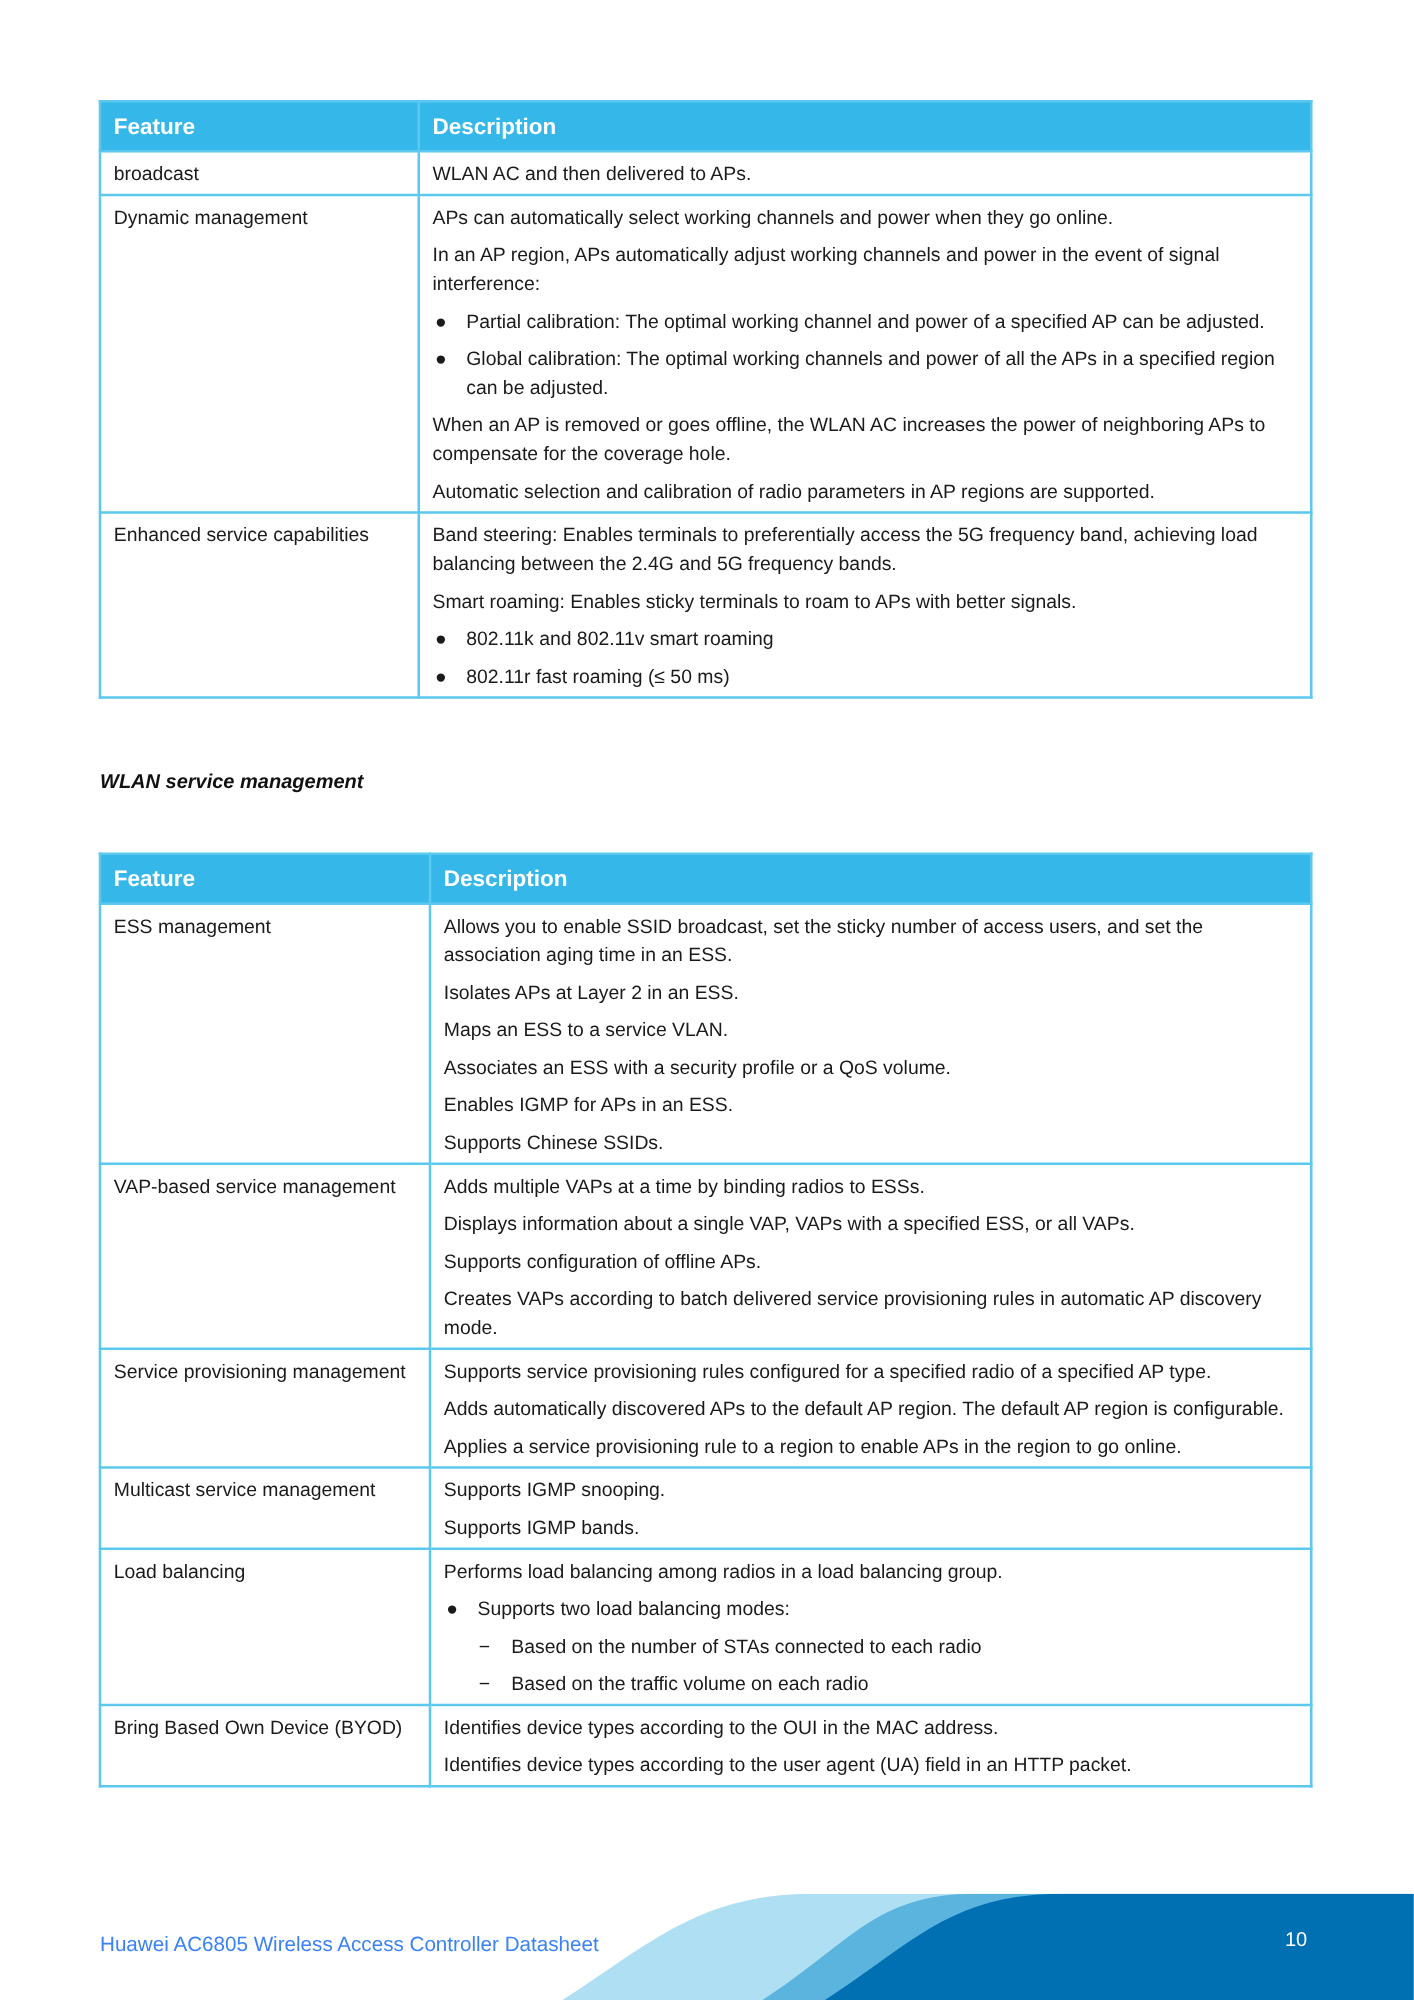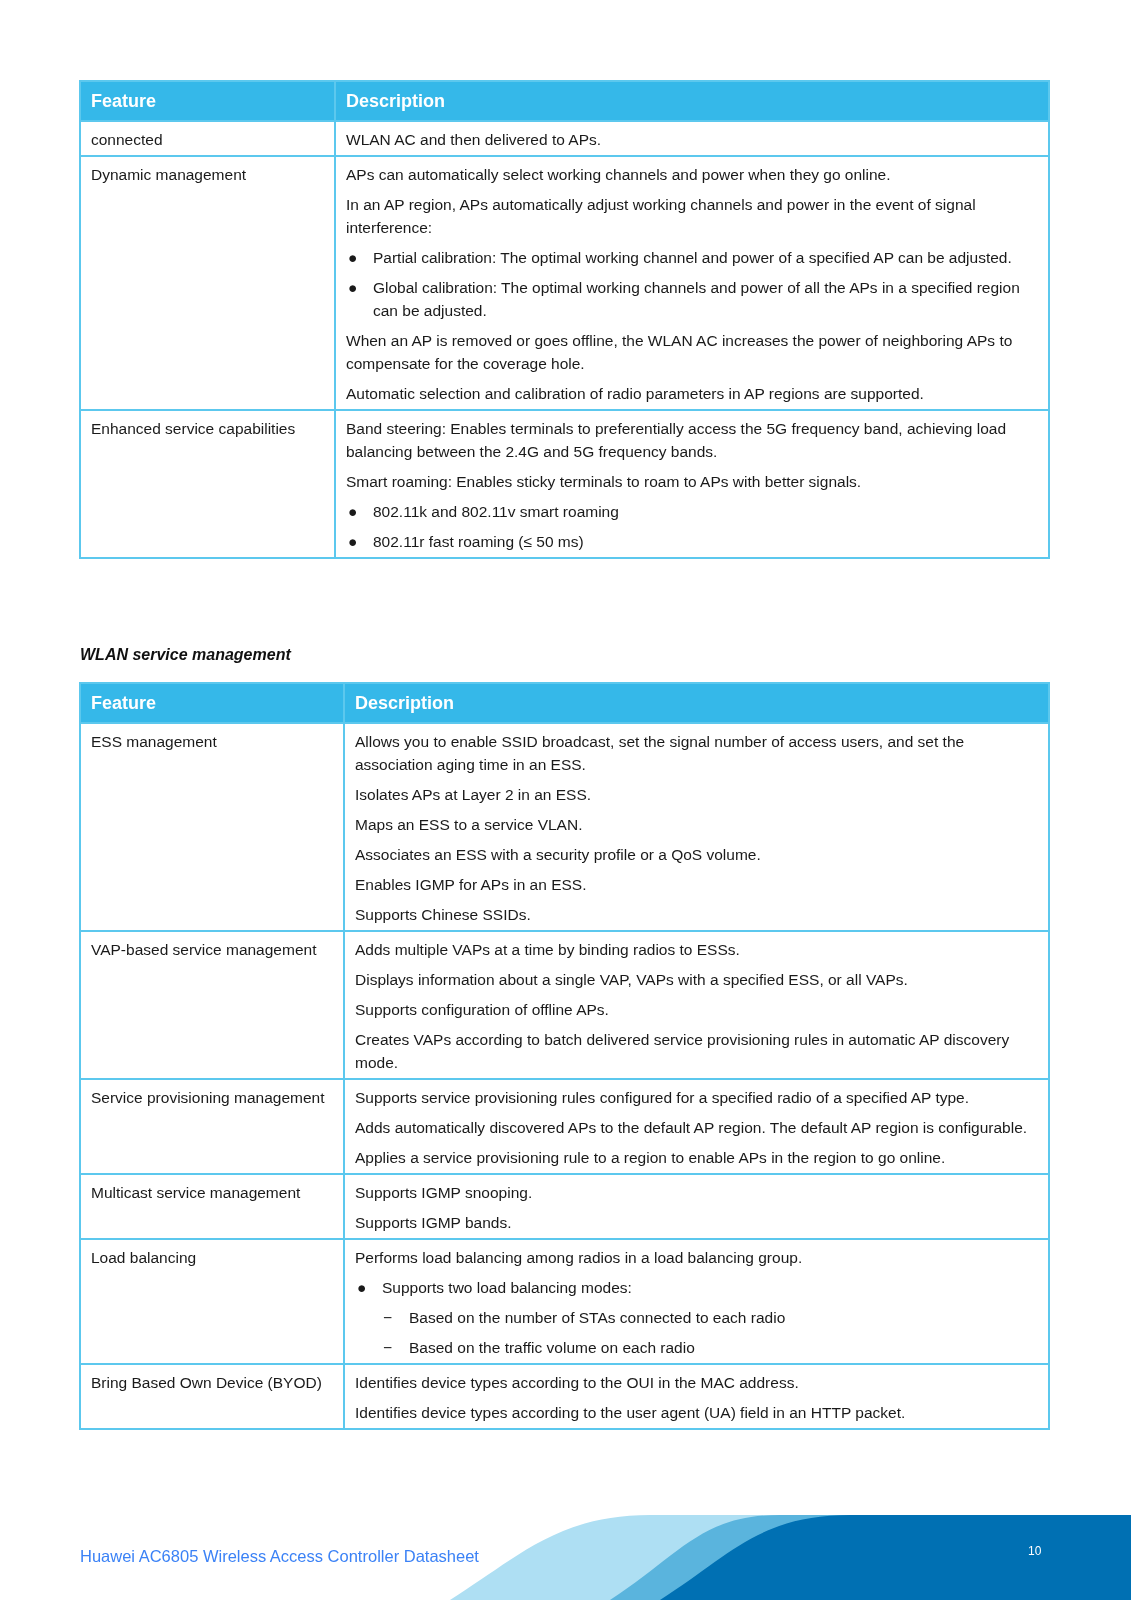--- a/index.html
+++ b/index.html
@@ -24,44 +24,44 @@
   td .bul:last-child { margin-bottom: 0; }
   td .bul .dot { position: absolute; left: 2px; top: 0; }
   td .dash { position: relative; padding-left: 54px; margin: 0 0 7px 0; }
   td .dash:last-child { margin-bottom: 0; }
   td .dash .dsh { position: absolute; left: 28px; top: 0; }
   #t1 { top: 80px; }
   #t1 col.c1 { width: 255px; }
   #t2 { top: 682px; }
   #t2 col.c1 { width: 264px; }
   .section-title {
-    position: absolute; left: 80px; top: 646px; font-size: 16px;
+    position: absolute; left: 80px; top: 617px; font-size: 16px;
     font-weight: bold; font-style: italic; color: #111;
   }
   .footer-wave { position: absolute; left: 0; top: 1515px; }
   .footer-title { position: absolute; left: 80px; top: 1547px; font-size: 16.5px; color: #3b82f6; }
-  .page-number { position: absolute; left: 1028px; top: 1544px; font-size: 12px; color: #ffffff; }
+  .page-number { position: absolute; left: 1028px; top: 1544px; font-size: 16px; color: #ffffff; }
 </style>
 </head>
 <body>
 
 <table class="spec" id="t1">
   <colgroup>
       <col class="c1">
       <col>
     </colgroup>
   <thead>
     <tr>
       <th>Feature</th>
       <th>Description</th>
     </tr>
   </thead>
   <tbody>
       <tr>
-        <td>connected</td>
+        <td>broadcast</td>
         <td>
           <p>WLAN AC and then delivered to APs.</p>
         </td>
       </tr>
       <tr>
         <td>Dynamic management</td>
         <td>
           <p>APs can automatically select working channels and power when they go online.</p>
           <p>In an AP region, APs automatically adjust working channels and power in the event of signal interference:</p>
           <div class="bul"><span class="dot">●</span><span>Partial calibration: The optimal working channel and power of a specified AP can be adjusted.</span></div>
@@ -92,21 +92,21 @@
   <thead>
     <tr>
       <th>Feature</th>
       <th>Description</th>
     </tr>
   </thead>
   <tbody>
       <tr>
         <td>ESS management</td>
         <td>
-          <p>Allows you to enable SSID broadcast, set the signal number of access users, and set the association aging time in an ESS.</p>
+          <p>Allows you to enable SSID broadcast, set the sticky number of access users, and set the association aging time in an ESS.</p>
           <p>Isolates APs at Layer 2 in an ESS.</p>
           <p>Maps an ESS to a service VLAN.</p>
           <p>Associates an ESS with a security profile or a QoS volume.</p>
           <p>Enables IGMP for APs in an ESS.</p>
           <p>Supports Chinese SSIDs.</p>
         </td>
       </tr>
       <tr>
         <td>VAP-based service management</td>
         <td>

